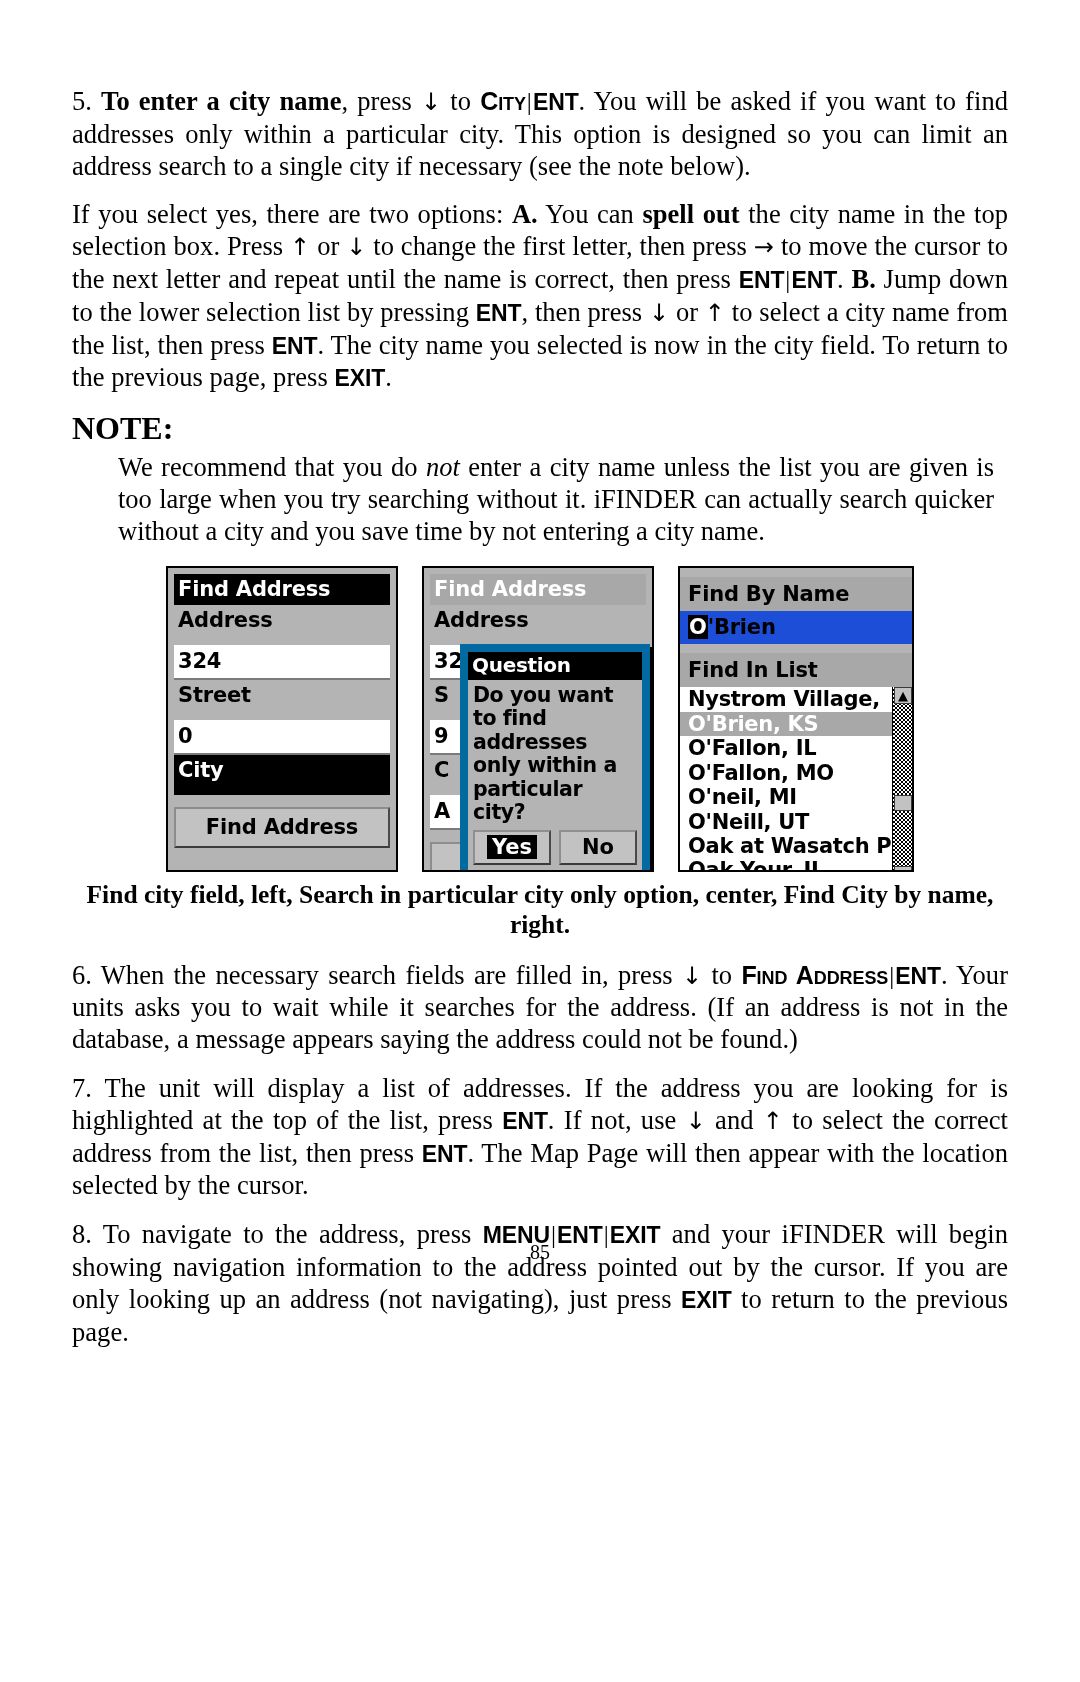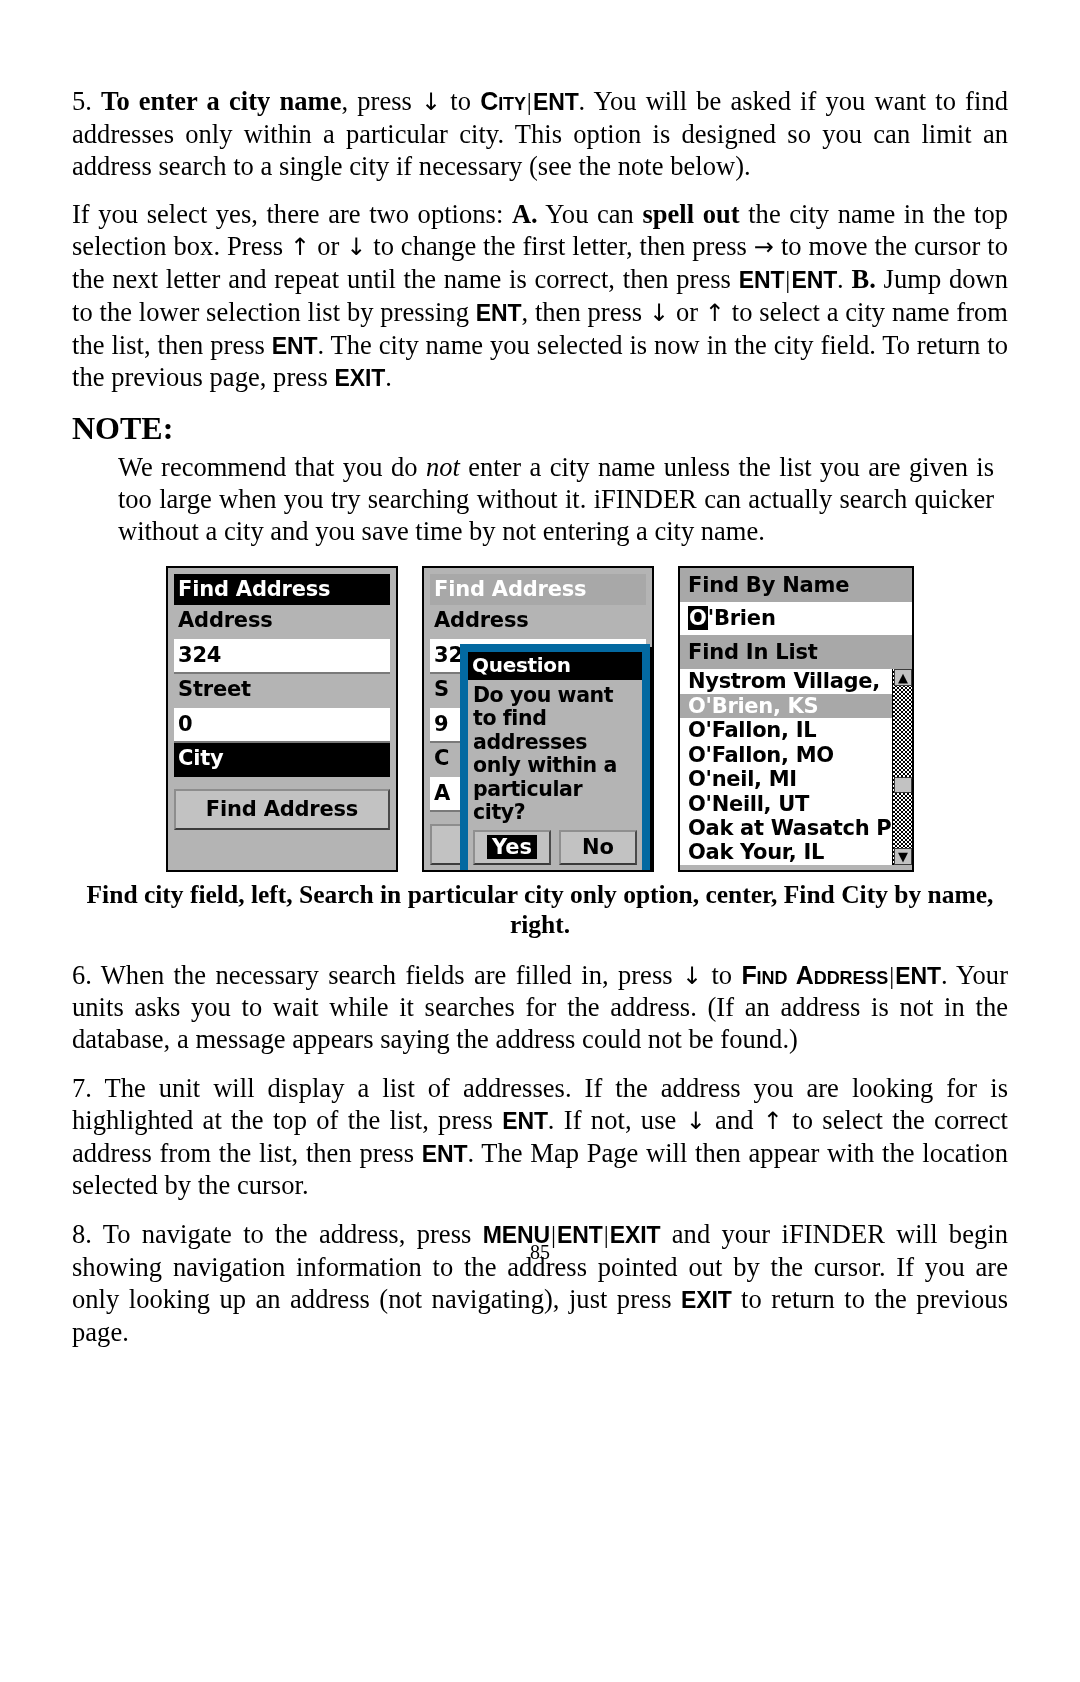--- a/index.html
+++ b/index.html
@@ -82,21 +82,21 @@
     color: #000;
     overflow: hidden;
   }
   .lcd-a, .lcd-b { width: 232px; height: 306px; padding: 6px 6px 0 6px; }
   .lcd-c { width: 236px; height: 306px; padding: 0; border: 2px solid #000; background:#b4b4b4;}
 
   .row-label {
     background: #b4b4b4;
     font-size: 21px;
     line-height: 26px;
-    padding: 2px 4px 6px 4px;
+    padding: 2px 4px 12px 4px;
     letter-spacing: -0.2px;
   }
   .row-label.inv {
     background: #000000;
     color: #ffffff;
   }
   .row-value {
     background: #ffffff;
     font-size: 21px;
     line-height: 26px;
@@ -174,23 +174,24 @@
     background: #000;
     color: #fff;
   }
   
   .fbn-head {
     background: #a8a8a8;
     font-size: 21px;
     line-height: 26px;
     padding: 4px 16px 4px 8px;
     letter-spacing: -0.2px;
+    margin-top: 9px;
   }
   .fbn-value {
-    background: #ffffff;
+    background: #1d4ed8;
     font-size: 21px;
     line-height: 26px;
     padding: 3px 6px 4px 8px;
     letter-spacing: -0.2px;
   }
   .cursor-char {
     background: #000;
     color: #fff;
     padding: 0 1px;
   }

